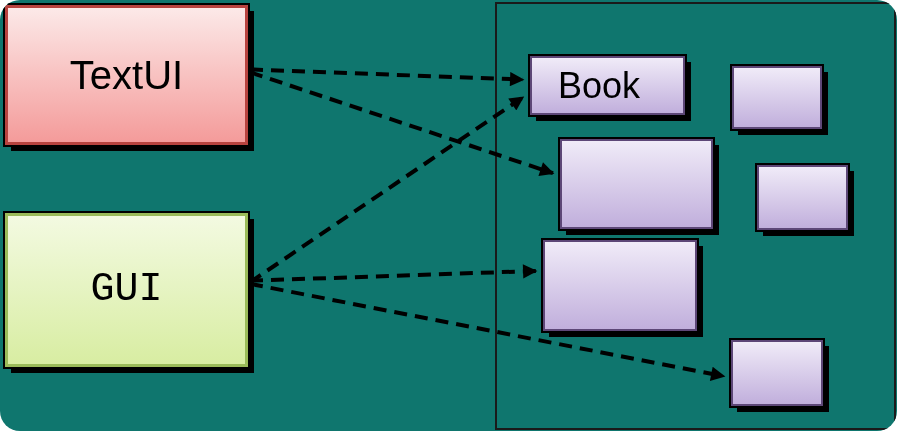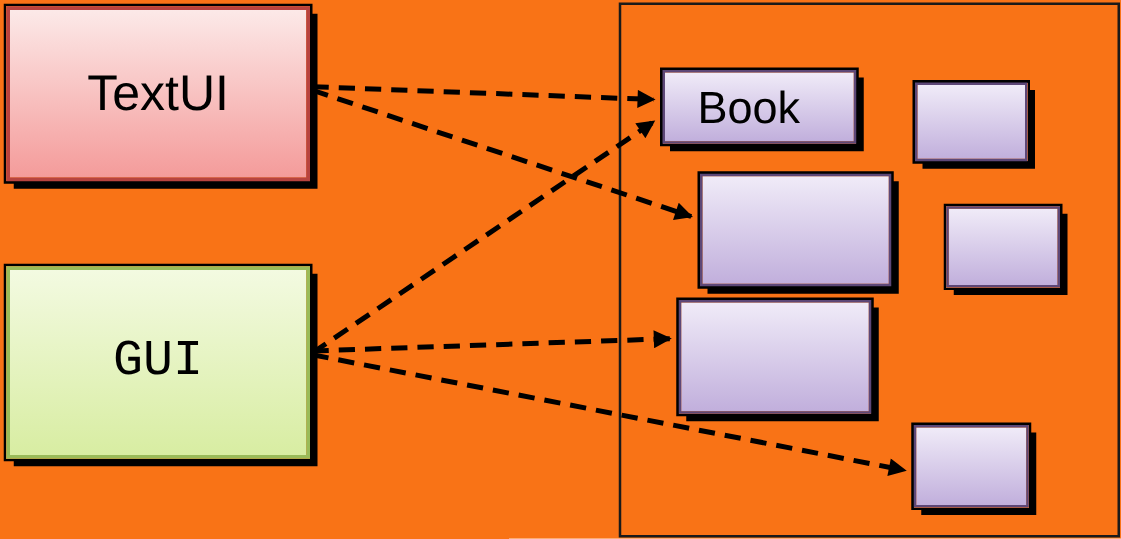--- a/index.html
+++ b/index.html
@@ -67,21 +67,21 @@
   #node-book   { left: 530px; top: 56px;  width: 155px; height: 59px; }
   #node-class2 { left: 560px; top: 139px; width: 153px; height: 90px; }
   #node-class3 { left: 543px; top: 240px; width: 154px; height: 91px; }
   #node-class4 { left: 732px; top: 66px;  width: 90px;  height: 63px; }
   #node-class5 { left: 757px; top: 165px; width: 91px;  height: 65px; }
   #node-class6 { left: 731px; top: 340px; width: 92px;  height: 66px; }
 </style>
 </head>
 <body>
 
-<div id="canvas" style="background: #f97316;">
+<div id="canvas" style="background: #0f766e; border-radius: 20px;">
 
   <div id="system-boundary" style="border-color: rgb(26, 26, 26);"></div>
 
   <div class="node ui-node" id="node-textui" style="background: linear-gradient(rgb(252, 233, 232) 0%, rgb(244, 155, 154) 100%); border-color: rgb(184, 67, 63);">
     <span class="label">TextUI</span>
   </div>
 
   <div class="node ui-node" id="node-gui" style="background: linear-gradient(rgb(243, 250, 225) 0%, rgb(216, 237, 162) 100%); border-color: rgb(154, 187, 89); font-family: Liberation Mono, monospace;">
     <span class="label">GUI</span>
   </div>

